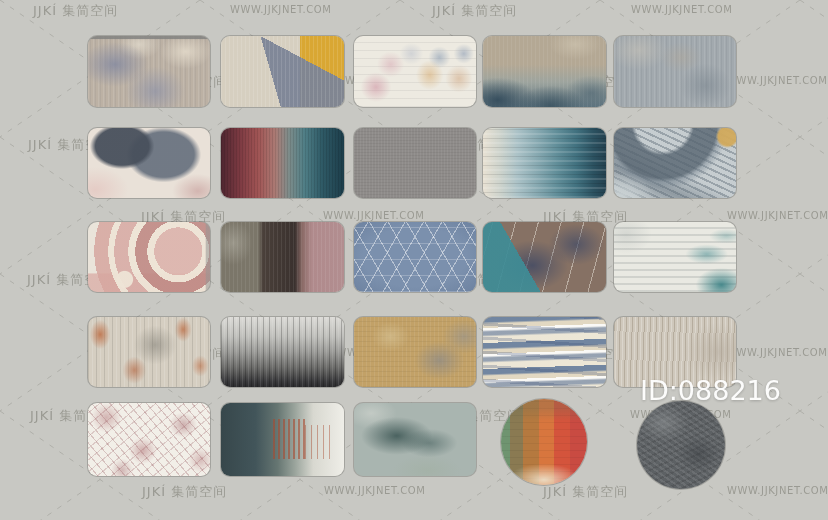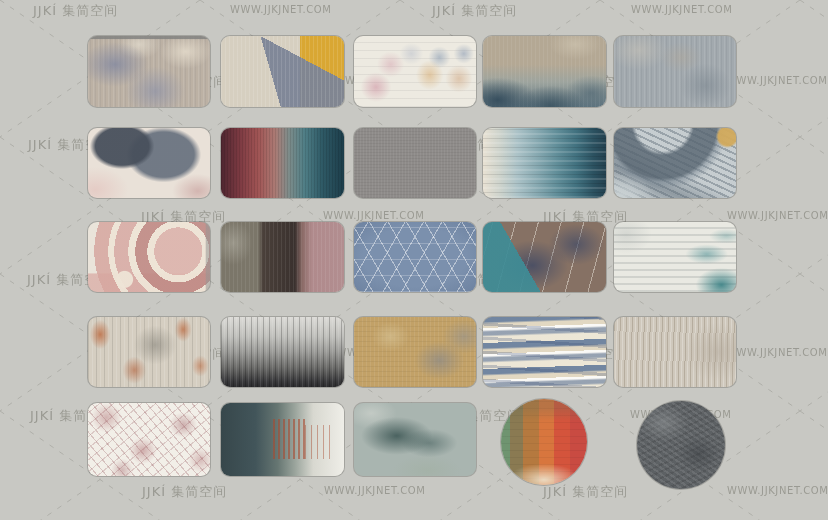--- a/index.html
+++ b/index.html
@@ -253,15 +253,16 @@
       <div class="rug style-r4c4 row-4 col-4"></div>
       <div class="rug style-r4c5 row-4 col-5"></div>
       <div class="rug style-r5c1 row-5 col-1"></div>
       <div class="rug style-r5c2 row-5 col-2"></div>
       <div class="rug style-r5c3 row-5 col-3"></div>
       <div class="rug style-r5c4"></div>
       <div class="rug style-r5c5"></div>
     </div>
 
   <div class="id-overlay">
+    <div class="item-id">ID:088216</div>
   </div>
 
 </div>
 
 </body></html>

